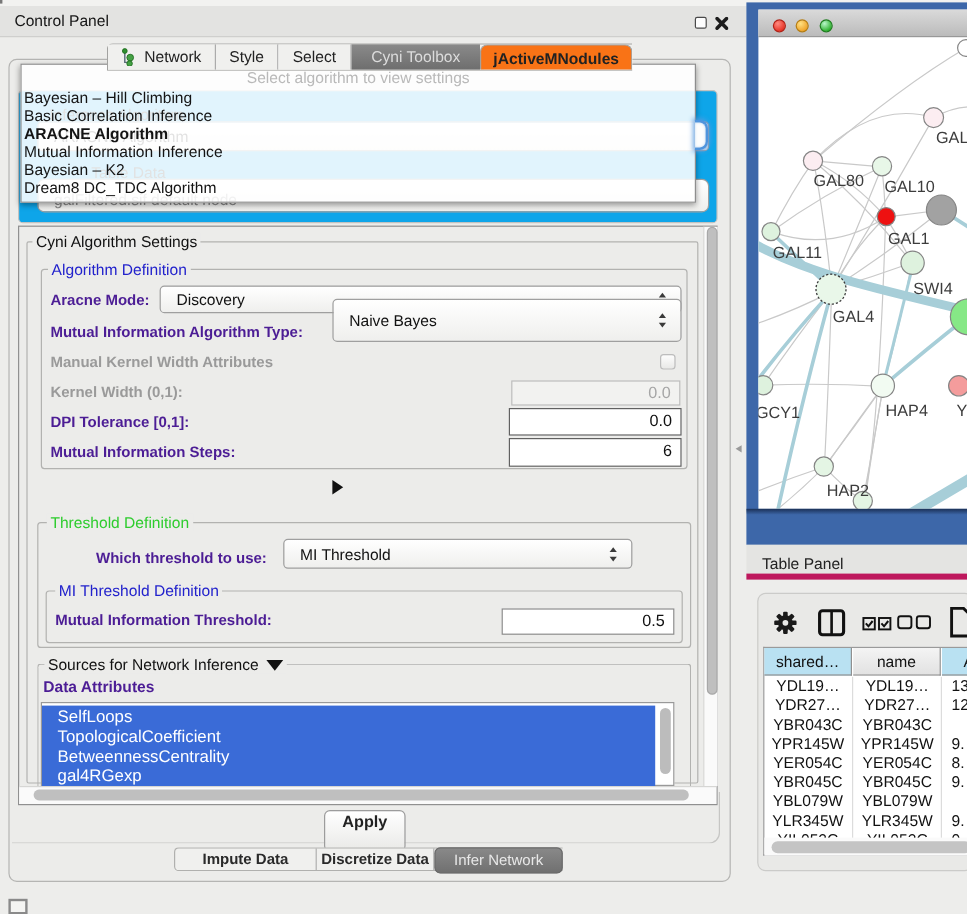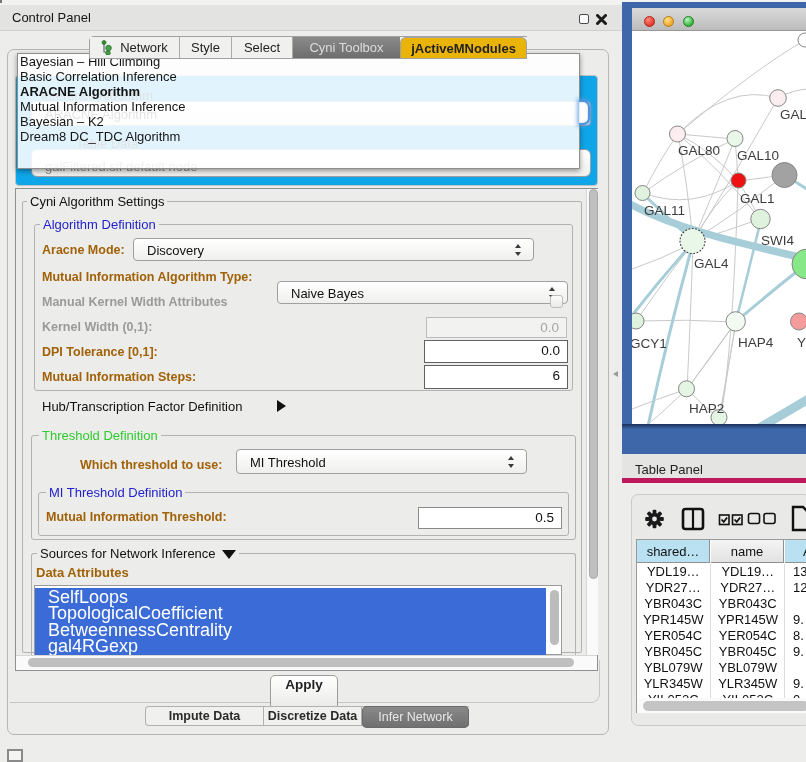--- a/index.html
+++ b/index.html
@@ -9,31 +9,31 @@
 
 #topstrip { left:0; top:0; width:806px; height:5px; background:#f2f2f0; }
 #ticktl { left:0; top:0; width:2px; height:3px; background:#777; }
 #titlebar { left:0; top:5px; width:622px; height:26px; background:#e3e3e1; border-bottom:1px solid #cfcfcd; }
 #titlebar .t { position:absolute; left:12px; top:5px; font-size:13px; color:#151515; }
 #floatbtn { left:579px; top:14px; width:10px; height:10px; border:1.6px solid #4a4a4a; border-radius:2px; background:#fdfdfd; }
 
 
 #toptabs { z-index:30; left:89px; top:36px; height:23px; display:flex; border:1px solid #a2a2a0; border-radius:5px 0 0 0; border-right:none; background:#f0f0ee; }
 #toptabs .seg { display:flex; align-items:center; justify-content:center; font-size:13px; color:#222; border-right:1px solid #ababab; background:#f0f0ee; }
-#toptabs .seg.white { background:#eab308; border:1px solid #a2a2a0; border-bottom:none; border-radius:6px 6px 0 0; }
+#toptabs .seg.white { background:#f97316; border:1px solid #a2a2a0; border-bottom:none; border-radius:6px 6px 0 0; }
 #toptabs .seg.dark { background:linear-gradient(#8a8a8a,#6e6e6e); color:#dcdcdc; border-right:none; }
 
 #cpanel { left:7px; top:49px; width:602px; height:686px; background:#ececea; border:1px solid #b5b5b3; border-radius:7px; }
 
 #panelA { left:15px; top:75px; width:583px; height:111px; border:1px solid #c2c2c0; border-radius:4px; background:#0ea5e9; }
 
 #scrollpane { left:15px; top:188px; width:583px; height:483px; border:1px solid #909090; background:#ececea; }
 .group { position:absolute; border:1px solid #b2b2b0; border-radius:3px; }
 .gtitle { position:absolute; top:-8px; background:#ececea; padding:0 3px; font-size:13px; white-space:nowrap; }
-label.b { position:absolute; font-size:12.5px; font-weight:bold; color:#a16207; white-space:nowrap; }
+label.b { position:absolute; font-size:12.5px; font-weight:bold; color:#4c1d95; white-space:nowrap; }
 .combo { position:absolute; border:1px solid #9f9f9f; border-radius:4px; background:linear-gradient(#ffffff,#efefed); font-size:13px; color:#111; }
 .combo .cv { position:absolute; left:13px; top:50%; transform:translateY(-50%); }
 .updn { position:absolute; width:7px; height:100%; }
 .updn i { position:absolute; left:0; width:0; height:0; border-left:3.5px solid transparent; border-right:3.5px solid transparent; }
 .updn .u { top:calc(50% - 6px); border-bottom:4.5px solid #3a3a3a; }
 .updn .d { bottom:calc(50% - 6px); border-top:4.5px solid #3a3a3a; }
 .tfield { position:absolute; background:#fff; border:1px solid #8a8a8a; font-size:13.5px; color:#111; text-align:right; padding:2px 7px 0 0; }
 
 #applybtn { left:270px; top:675px; width:68px; height:35px; border:1px solid #9c9c9c; border-radius:5px; background:linear-gradient(#ffffff,#e9e9e7); text-align:center; font-size:13.5px; font-weight:600; color:#222; line-height:17px; }
 #bottabs { left:145px; top:706px; height:20px; display:flex; border:1px solid #b0b0ae; border-right:none; border-radius:4px 0 0 4px; background:#f0f0ee; }
@@ -91,45 +91,44 @@
 <div class="abs" id="scrollpane">
 
   <div class="group" style="left:6px; top:12px; width:560px; height:452px; border-radius:2px;">
     <span class="gtitle" style="left:4px; color:#111;">Cyni Algorithm Settings</span>
   </div>
 
   <div class="group" style="left:18px; top:35px; width:539px; height:167px;">
     <span class="gtitle" style="left:5px; color:#2222cc;">Algorithm Definition</span>
   </div>
   <label class="b" style="left:26px; top:54px;">Aracne Mode:</label>
-  <div class="combo" style="left:117px; top:49px; width:401px; height:23px;">
+  <div class="combo" style="left:117px; top:49px; width:435px; height:23px;">
       <span class="cv">Discovery</span>
       <span class="updn" style="right:11px">
         <i class="u"></i>
         <i class="d"></i>
       </span>
     </div>
   <label class="b" style="left:26px; top:81px;">Mutual Information Algorithm Type:</label>
-  <div class="combo" style="left:261px; top:92px; width:291px; height:23px;">
+  <div class="combo" style="left:261px; top:60px; width:291px; height:36px;">
       <span class="cv">Naive Bayes</span>
       <span class="updn" style="right:11px">
         <i class="u"></i>
         <i class="d"></i>
       </span>
     </div>
   <label class="b" style="left:26px; top:106px; color:#9a9a9a;">Manual Kernel Width Attributes</label>
   <div class="abs" style="left:534px; top:106px; width:13px; height:13px; border:1px solid #bdbdbd; border-radius:3px; background:linear-gradient(#fdfdfd,#e9e9e7);"></div>
   <label class="b" style="left:26px; top:131px; color:#9a9a9a;">Kernel Width (0,1):</label>
   <div class="tfield" style="left:410px; top:128px; width:141px; height:21px; background:#f2f2f0; border-color:#bcbcbc; color:#a6a6a6;">0.0</div>
   <label class="b" style="left:26px; top:156px;">DPI Tolerance [0,1]:</label>
   <div class="tfield" style="left:408px; top:151px; width:144px; height:23px; border-color:#616161;">0.0</div>
   <label class="b" style="left:26px; top:181px;">Mutual Information Steps:</label>
   <div class="tfield" style="left:408px; top:176px; width:144px; height:24px; border-color:#616161;">6</div>
 
-  <div class="abs" style="left:26px; top:210px; font-size:13px; color:#111;">Hub/Transcription Factor Definition</div>
   <div class="abs" style="left:261px; top:211px; width:0; height:0; border-top:6px solid transparent; border-bottom:6px solid transparent; border-left:9px solid #111;"></div>
 
   <div class="group" style="left:15px; top:246px; width:545px; height:105px;">
     <span class="gtitle" style="left:7px; color:#2ecc2e;">Threshold Definition</span>
   </div>
   <label class="b" style="left:64px; top:269px;">Which threshold to use:</label>
   <div class="combo" style="left:220px; top:260px; width:291px; height:25px;">
       <span class="cv">MI Threshold</span>
       <span class="updn" style="right:11px">
         <i class="u"></i>
@@ -143,21 +142,21 @@
   <label class="b" style="left:30px; top:321px;">Mutual Information Threshold:</label>
   <div class="tfield" style="left:402px; top:318px; width:144px; height:22px;">0.5</div>
 
   <div class="group" style="left:15px; top:364px; width:545px; height:108px; border-bottom:none; border-radius:3px 3px 0 0;">
     <span class="gtitle" style="left:5px; color:#111;">Sources for Network Inference <span style="display:inline-block; width:0; height:0; border-left:7px solid transparent; border-right:7px solid transparent; border-top:9px solid #111; vertical-align:middle; margin-left:3px;"></span></span>
   </div>
   <label class="b" style="left:20px; top:376px; font-size:13px;">Data Attributes</label>
 
   <div class="abs" style="left:18px; top:396px; width:528px; height:70px; background:#fff; border:1px solid #999;">
     <div class="abs" style="left:0; top:2px; width:511px; height:67px; background:#3a6bd7;"></div>
-    <div class="abs" style="left:13px; top:3px; font-size:18px; color:#fff; line-height:16.3px;">SelfLoops<br>TopologicalCoefficient<br>BetweennessCentrality<br>gal4RGexp</div>
+    <div class="abs" style="left:13px; top:3px; font-size:14px; color:#fff; line-height:16.3px;">SelfLoops<br>TopologicalCoefficient<br>BetweennessCentrality<br>gal4RGexp</div>
     <div class="abs" style="left:515px; top:4px; width:9px; height:55px; background:#bcbcbc; border-radius:4.5px;"></div>
   </div>
 
   <div class="abs" style="left:0; top:466px; width:581px; height:15px; background:#fafafa; border-top:1px solid #d6d6d4;">
     <div class="abs" style="left:12px; top:2px; width:546px; height:9px; background:#bfbfbf; border-radius:4.5px;"></div>
   </div>
 
   <div class="abs" style="left:570px; top:0; width:12px; height:466px; background:#fafafa; border-left:1px solid #d6d6d4;">
     <div class="abs" style="left:1.5px; top:0; width:9px; height:390px; background:#bfbfbf; border:1px solid #a8a8a8; border-radius:5px;"></div>
   </div>
@@ -328,19 +327,20 @@
 
     <div class="abs" style="left:0; top:158px; width:176px; height:15px; background:#fafafa;">
       <div class="abs" style="left:6px; top:2.5px; width:166px; height:10px; background:#c4c4c4; border-radius:5px;"></div>
     </div>
   </div>
 </div>
 
 <div class="abs" style="z-index:25; left:579px; top:100px; width:11px; height:25px; border:2.5px solid #4f94dd; border-left:none; border-radius:0 7px 7px 0; box-shadow:0 0 4px 1.5px rgba(90,155,225,0.85), inset 0 0 2px rgba(90,155,225,0.5); background:#fdfdfd;"></div>
 
 <div class="abs" id="popup" style="z-index:20; left:17px; top:53px; width:563px; height:116px; background:rgba(255,255,255,0.88); border:1px solid #8e8e8e; box-shadow:0 2px 5px rgba(0,0,0,0.4); font-size:13px; color:#141414;">
+  <div style="text-align:center; color:#b9b9b9; height:20px; line-height:22px;">Select algorithm to view settings</div>
   <div style="height:15px; line-height:15px; padding-left:2px;">Bayesian – Hill Climbing</div>
   <div style="height:15px; line-height:15px; padding-left:2px;">Basic Correlation Inference</div>
   <div style="height:15px; line-height:15px; padding-left:2px; font-weight:bold;">ARACNE Algorithm</div>
   <div style="height:15px; line-height:15px; padding-left:2px;">Mutual Information Inference</div>
   <div style="height:15px; line-height:15px; padding-left:2px;">Bayesian – K2</div>
   <div style="height:15px; line-height:15px; padding-left:2px;">Dream8 DC_TDC Algorithm</div>
 </div>
 
 </body></html>

